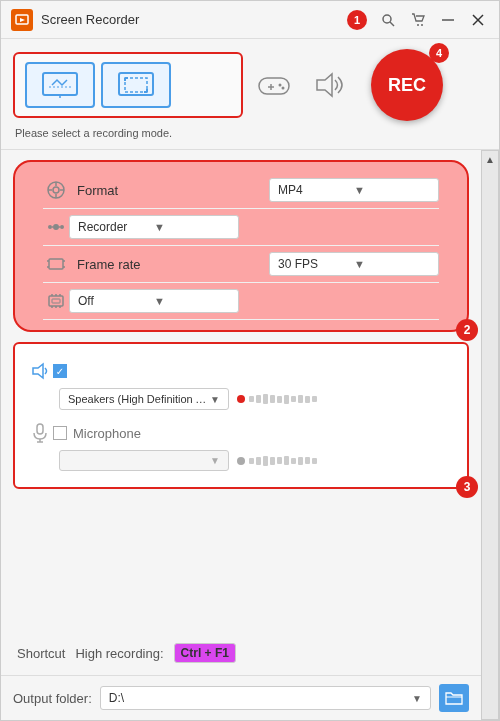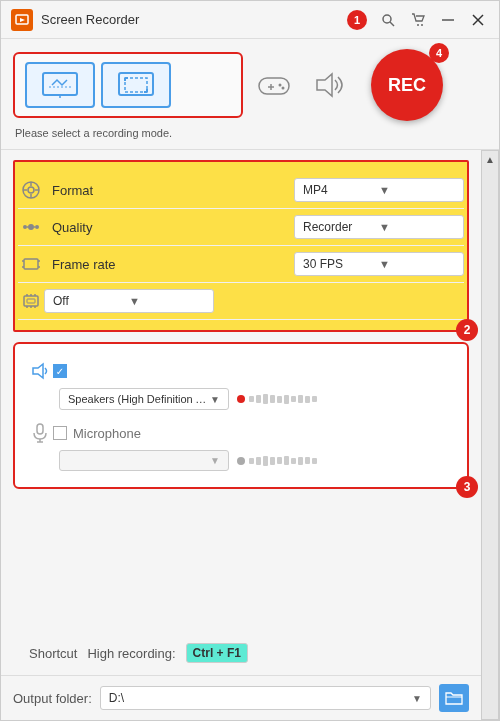--- a/index.html
+++ b/index.html
@@ -153,24 +153,24 @@
       padding-top: 3px;
       cursor: pointer;
       color: #555;
       font-size: 10px;
       flex-shrink: 0;
     }
 
     
     .settings-section {
       border: 2px solid #e0231d;
-      border-radius: 2px;
+      border-radius: 18px;
       margin: 10px 12px 0 12px;
-      padding: 10px 3px;
-      background: #fde047;
+      padding: 10px 28px;
+      background: #fca5a5;
       position: relative;
       flex-shrink: 0;
     }
     .badge-2 {
       width: 22px; height: 22px;
       background: #e0231d;
       border-radius: 50%;
       color: white;
       font-size: 12px;
       font-weight: bold;
@@ -309,26 +309,25 @@
       border-radius: 1px;
     }
 
     
     .shortcut-section {
       padding: 12px 16px;
       display: flex;
       align-items: center;
       gap: 10px;
       flex-shrink: 0;
-      margin-left: 12px;
     }
     .shortcut-label { color: #555; font-size: 13px; }
     .shortcut-key-label { color: #555; font-size: 13px; }
     .shortcut-key {
-      background: #5eead4;
+      background: #d946ef;
       border: 1px solid #ccc;
       border-radius: 3px;
       padding: 2px 6px;
       font-size: 12px;
       font-weight: bold;
       color: #333;
     }
 
     
     .output-section {
@@ -500,21 +499,20 @@
         <div class="settings-row">
           <div class="settings-icon">
             <svg width="20" height="20" viewBox="0 0 20 20" fill="none">
                 <circle cx="10" cy="10" r="3" fill="#888"></circle>
                 <circle cx="4" cy="10" r="2" fill="#888"></circle>
                 <circle cx="16" cy="10" r="2" fill="#888"></circle>
                 <line x1="6" y1="10" x2="7" y2="10" stroke="#888" stroke-width="1.5"></line>
                 <line x1="13" y1="10" x2="14" y2="10" stroke="#888" stroke-width="1.5"></line>
               </svg>
           </div>
-          <span class="settings-label">Quality</span>
           <div class="settings-select">
             <span>Recorder</span>
             <span class="dropdown-arrow">▼</span>
           </div>
         </div>
 
         <div class="settings-row">
           <div class="settings-icon">
             <svg width="20" height="20" viewBox="0 0 20 20" fill="none">
                 <rect x="3" y="5" width="14" height="10" rx="1" stroke="#888" stroke-width="1.5" fill="none"></rect>

